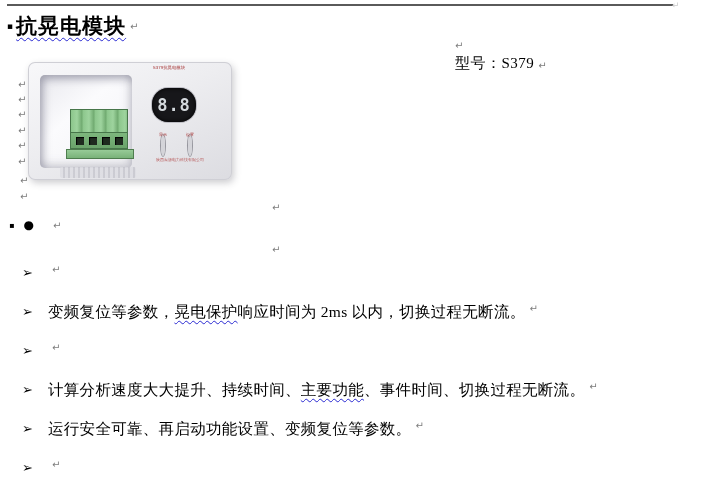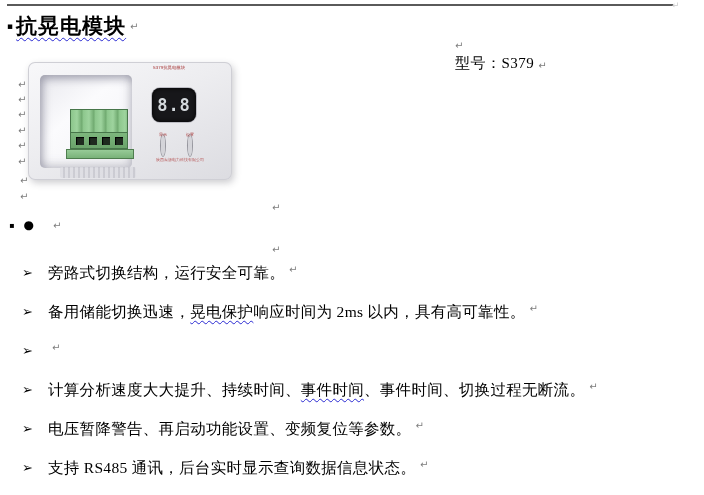--- a/index.html
+++ b/index.html
@@ -56,21 +56,21 @@
   .t-base{
     position:relative;left:-4px;width:66px;height:8px;border:1px solid #4e7d4e;
     background:linear-gradient(#97cb97,#79b279);
   }
   .ribs{
     position:absolute;left:20px;top:92px;width:76px;height:11px;opacity:.75;
     background:repeating-linear-gradient(90deg,#dcdce2 0 3px,#c3c3cb 3px 5px);
     border-radius:2px;
   }
   .display{
-    position:absolute;left:124px;top:26px;width:44px;height:34px;border-radius:8px;
+    position:absolute;left:124px;top:26px;width:44px;height:34px;border-radius:16px;
     background:#17171a;box-shadow:inset 0 0 4px #000,0 0 0 1px #bdbdc4;
     display:flex;align-items:center;justify-content:center;
   }
   .display-digits{
     font-family:"DejaVu Sans Mono",monospace;font-weight:bold;font-size:17px;color:#d4d9dd;letter-spacing:1px;
   }
   .btn{position:absolute;width:24px;text-align:center;}
   .btn-left{left:123px;top:70px;}
   .btn-right{left:150px;top:70px;}
   .btn-label{
@@ -167,42 +167,40 @@
 
   <div class="heading-row">
     <span class="heading-square">▪</span>
     <span class="heading-dot">●</span>
     <span class="pilcrow inline">↵</span>
   </div>
 
   <div class="feature-list">
       <div class="feature-row">
         <span class="marker">➢</span>
-        <span class="feature-text"><span>旁路式切换结构，运行安全可靠。</span></span>
-        <span class="pilcrow inline">↵</span>
-      </div>
-      <div class="feature-row">
-        <span class="marker">➢</span>
-        <span class="feature-text"><span>备用储能切换迅速，</span><span class="wavy">晃电保护</span><span>响应时间为 2ms 以内，具有高可靠性。</span></span>
-        <span class="pilcrow inline">↵</span>
-      </div>
-      <div class="feature-row">
-        <span class="marker">➢</span>
-        <span class="pilcrow inline">↵</span>
-      </div>
-      <div class="feature-row">
-        <span class="marker">➢</span>
-        <span class="feature-text"><span>计算分析速度大大提升、持续时间、</span><span class="wavy">事件时间</span><span>、事件时间、切换过程无断流。</span></span>
-        <span class="pilcrow inline">↵</span>
-      </div>
-      <div class="feature-row">
-        <span class="marker">➢</span>
-        <span class="feature-text"><span>电压暂降警告、再启动功能设置、变频复位等参数。</span></span>
-        <span class="pilcrow inline">↵</span>
-      </div>
-      <div class="feature-row">
-        <span class="marker">➢</span>
-        <span class="feature-text"><span>支持 RS485 通讯，后台实时显示查询数据信息状态。</span></span>
+        <span class="pilcrow inline">↵</span>
+      </div>
+      <div class="feature-row">
+        <span class="marker">➢</span>
+        <span class="feature-text"><span>变频复位等参数，</span><span class="wavy">晃电保护</span><span>响应时间为 2ms 以内，切换过程无断流。</span></span>
+        <span class="pilcrow inline">↵</span>
+      </div>
+      <div class="feature-row">
+        <span class="marker">➢</span>
+        <span class="pilcrow inline">↵</span>
+      </div>
+      <div class="feature-row">
+        <span class="marker">➢</span>
+        <span class="feature-text"><span>计算分析速度大大提升、持续时间、</span><span class="wavy">主要功能</span><span>、事件时间、切换过程无断流。</span></span>
+        <span class="pilcrow inline">↵</span>
+      </div>
+      <div class="feature-row">
+        <span class="marker">➢</span>
+        <span class="feature-text"><span>运行安全可靠、再启动功能设置、变频复位等参数。</span></span>
+        <span class="pilcrow inline">↵</span>
+      </div>
+      <div class="feature-row">
+        <span class="marker">➢</span>
         <span class="pilcrow inline">↵</span>
       </div>
     </div>
 
 </div>
 
 </body></html>

